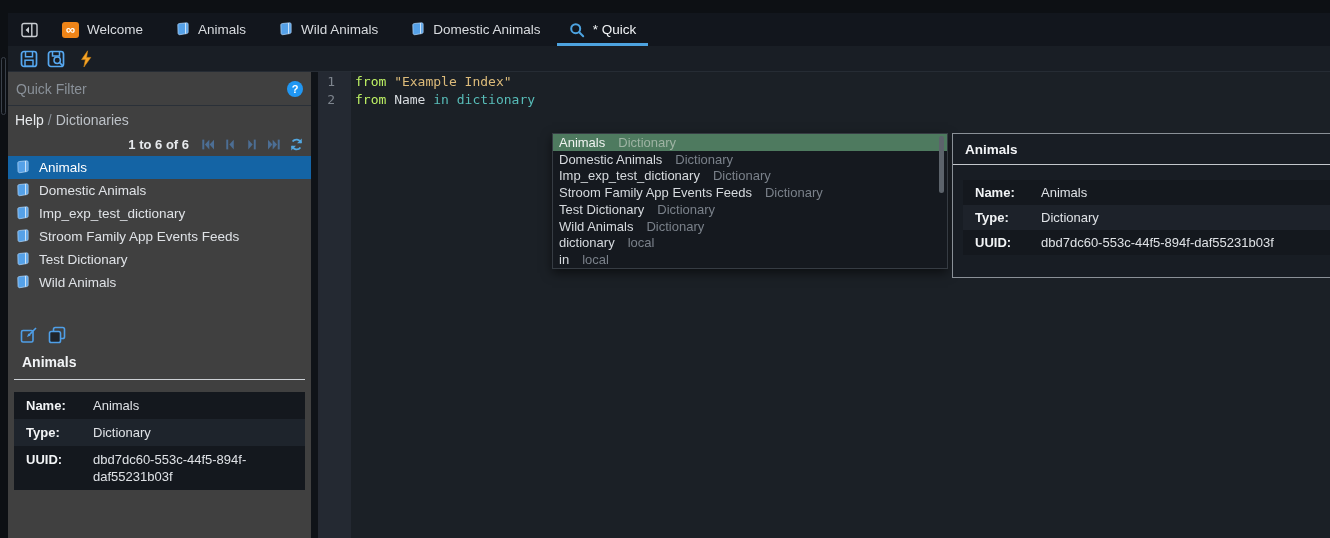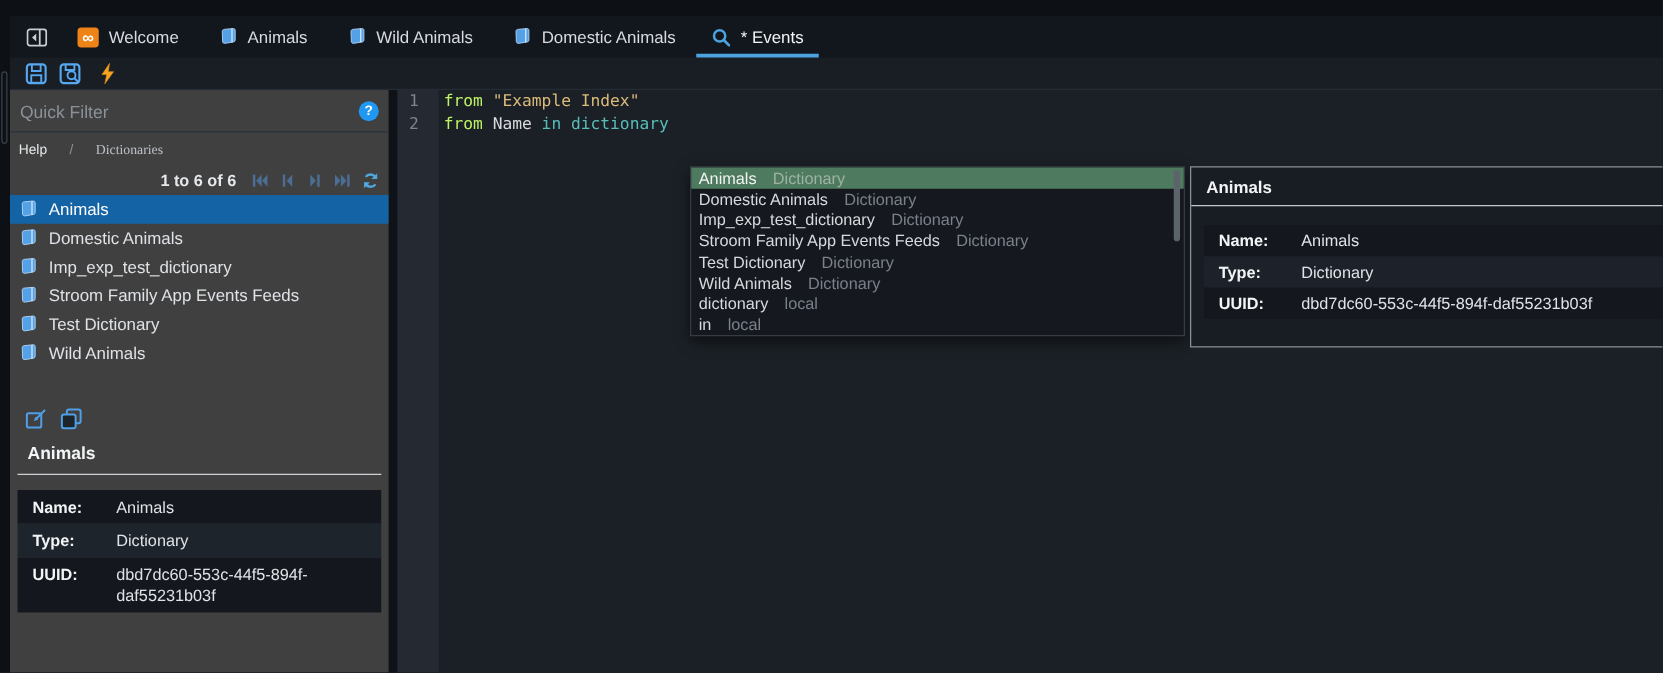--- a/index.html
+++ b/index.html
@@ -38,24 +38,24 @@
   .sidebar { width:303px; background:#404040; display:flex; flex-direction:column; flex:0 0 auto; }
   .splitter { width:7px; background:#0f1318; flex:0 0 auto; cursor:col-resize; }
 
   .qf-row { height:34px; display:flex; align-items:center; padding:0 8px; border-bottom:1px solid #2a3038; }
   .qf-input { flex:1; background:transparent; border:none; outline:none; color:#d8dbdf; font-size:14px;
               font-family:"Liberation Sans", sans-serif; }
   .qf-input::placeholder { color:#8a9199; opacity:1; }
   .q-help { width:16px; height:16px; border-radius:50%; background:#2097f3; color:#fff; font-weight:bold;
             font-size:11px; line-height:16px; text-align:center; cursor:pointer; }
 
-  .crumb-row { height:27px; display:flex; align-items:center; gap:18px; padding:0 7px; font-size:11px; }
+  .crumb-row { height:27px; display:flex; align-items:center; gap:4px; padding:0 7px; font-size:14px; }
   .crumb-root { color:#e6e9ec; cursor:pointer; }
   .crumb-sep { color:#8a9199; }
-  .crumb-cur { color:#bcc1c7; cursor:pointer;font-family:Liberation Serif, serif; }
+  .crumb-cur { color:#bcc1c7; cursor:pointer; }
 
   .pager-row { height:23px; display:flex; align-items:center; justify-content:flex-end; gap:8px; padding-right:7px;text-align:right; }
   .pager-label { color:#e6e9ec; font-size:13px; font-weight:600; margin-right:4px; }
   .pager-row svg { display:block; cursor:pointer; }
 
   .dict-list { display:flex; flex-direction:column; }
   .dict-row { height:23px; display:flex; align-items:center; gap:9px; padding-left:7px;
               color:#dfe2e6; font-size:13.5px; cursor:pointer; }
   .dict-row.selected { background:#1464a5; color:#ffffff; }
   .dict-row svg { flex:0 0 auto; }
@@ -153,21 +153,21 @@
         <path d="M11.3 1 L11.3 12.5" stroke="#d6e9fa" stroke-width="1.1"></path>
       </svg>
       <span>Domestic Animals</span>
     </div>
 
     <div class="tab active">
       <svg width="16" height="16" viewBox="0 0 16 16">
         <circle cx="6.7" cy="6.7" r="4.5" fill="none" stroke="#4da3e0" stroke-width="2"></circle>
         <line x1="10.2" y1="10.2" x2="14.2" y2="14.2" stroke="#4da3e0" stroke-width="2" stroke-linecap="round"></line>
       </svg>
-      <span>* Events</span>
+      <span>* Quick</span>
       <span class="tab-underline"></span>
     </div>
   </div>
 
 
   <div class="toolbar">
     <span class="icon-btn">
       <svg width="18" height="18" viewBox="0 0 18 18">
         <rect x="1.5" y="1.5" width="15" height="15" rx="2.5" fill="none" stroke="#56a8f0" stroke-width="1.7"></rect>
         <path d="M5.5 2 v4.8 h7 V2" fill="none" stroke="#56a8f0" stroke-width="1.5"></path>

